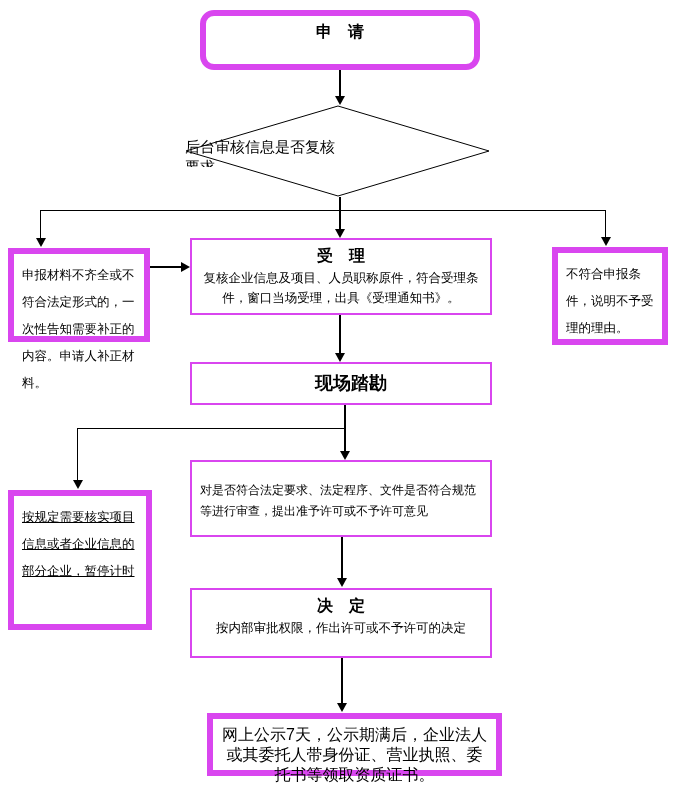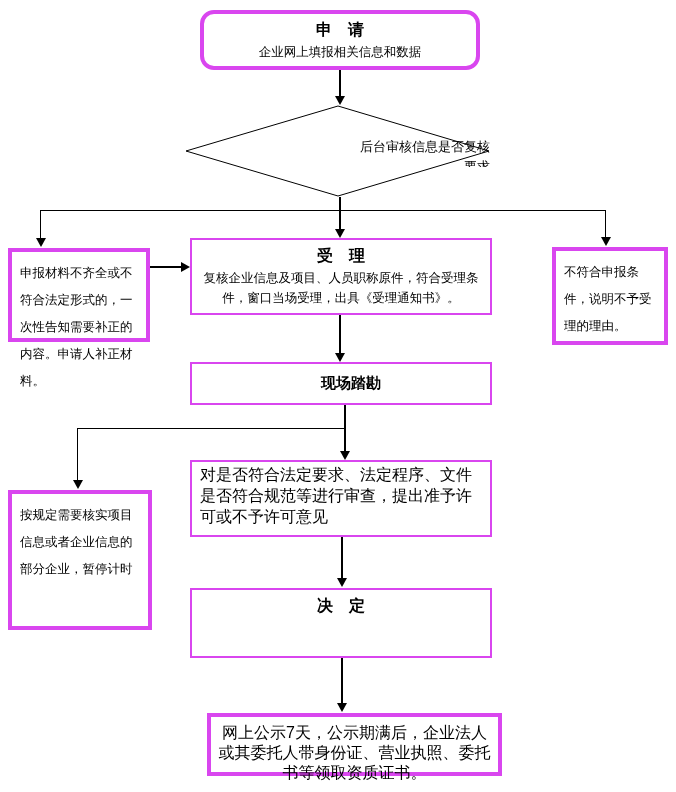--- a/index.html
+++ b/index.html
@@ -6,69 +6,69 @@
   .canvas{
     position:relative;
     width:676px;height:792px;
     background:#ffffff;
     font-family:"Liberation Sans","DejaVu Sans",sans-serif;
     color:#000;
     overflow:hidden;
   }
   .node{
     position:absolute;
-    border:4px solid #d946ef;
+    border:6px solid #d946ef;
     background:#fff;
     box-sizing:border-box;
   }
   .thick{border-width:2px;}
   .rounded{border-radius:14px;}
   .node-title{
     font-weight:bold;
     font-size:16px;
     text-align:center;
     line-height:20px;
     margin-top:6px;
   }
-  .node-title.small{font-size:15px;margin-top:9px;margin-left:20px;}
+  .node-title.small{font-size:18px;margin-top:9px;margin-left:20px;}
   .node-body{
     font-size:12.5px;
     line-height:20px;
     text-align:center;
     margin-top:2px;
     padding:0 10px;
   }
   .side-text{
     font-size:12.5px;
     line-height:27px;
     text-align:left;
     padding:8px 8px 0 8px;
   }
   .review-body{
-    font-size:16px;
+    font-size:12px;
     line-height:21px;
     text-align:left;
     padding:0 8px;
-    margin-top:2px;
+    margin-top:18px;
   }
   .final-text{
     font-size:16px;
     line-height:20px;
     text-align:center;
     padding:6px 6px 0 6px;
   }
   
   .diamond-svg{position:absolute;left:185px;top:105px;}
   .diamond-text{
     position:absolute;
     left:185px;top:137px;
     width:305px;height:30px;
     overflow:hidden;
-    text-align:right;
-    font-size:13px;
+    text-align:left;
+    font-size:15px;
     line-height:20px;
   }
   
   .vline{position:absolute;width:2px;background:#000;}
   .vline.thin{width:1px;}
   .hline{position:absolute;height:1px;background:#000;}
   .hline.thick2{height:2px;}
   .ah-down{
     position:absolute;width:0;height:0;
     border-left:5px solid transparent;
@@ -80,33 +80,32 @@
     border-top:5px solid transparent;
     border-bottom:5px solid transparent;
     border-left:9px solid #000;
   }
   
   .n-apply{left:200px;top:10px;width:280px;height:60px;}
   .n-left1{left:8px;top:248px;width:142px;height:94px;}
   .n-accept{left:190px;top:238px;width:302px;height:77px;}
   .n-right{left:552px;top:247px;width:116px;height:98px;}
   .n-survey{left:190px;top:362px;width:302px;height:43px;}
-  .n-left2{left:8px;top:490px;width:144px;height:140px;}
+  .n-left2{left:8px;top:490px;width:144px;height:140px;text-decoration:underline;}
   .n-review{left:190px;top:460px;width:302px;height:77px;}
   .n-decide{left:190px;top:588px;width:302px;height:70px;}
   .n-final{left:207px;top:713px;width:295px;height:63px;}
 </style>
 </head>
 <body>
 
 <div class="canvas">
 
   <div class="node rounded n-apply">
     <div class="node-title">申　请</div>
-    <div class="node-body">企业网上填报相关信息和数据</div>
   </div>
 
   <div class="vline" style="left:339px;top:70px;height:27px;"></div>
   <div class="ah-down" style="left:335px;top:96px;"></div>
 
   <svg class="diamond-svg" width="306" height="93">
     <polygon points="153,1 304,46 153,91 1,46" fill="#ffffff" stroke="#000000" stroke-width="1"></polygon>
   </svg>
   <div class="diamond-text">
     <div>后台审核信息是否复核</div>
@@ -160,20 +159,21 @@
 
   <div class="node thick n-review">
     <div class="review-body">对是否符合法定要求、法定程序、文件是否符合规范等进行审查，提出准予许可或不予许可意见</div>
   </div>
 
   <div class="vline" style="left:341px;top:537px;height:42px;"></div>
   <div class="ah-down" style="left:337px;top:578px;"></div>
 
   <div class="node thick n-decide">
     <div class="node-title">决　定</div>
+    <div class="node-body">按内部审批权限，作出许可或不予许可的决定</div>
   </div>
 
   <div class="vline" style="left:341px;top:658px;height:46px;"></div>
   <div class="ah-down" style="left:337px;top:703px;"></div>
 
   <div class="node n-final">
     <div class="final-text">网上公示7天，公示期满后，企业法人或其委托人带身份证、营业执照、委托书等领取资质证书。</div>
   </div>
 
 </div>

